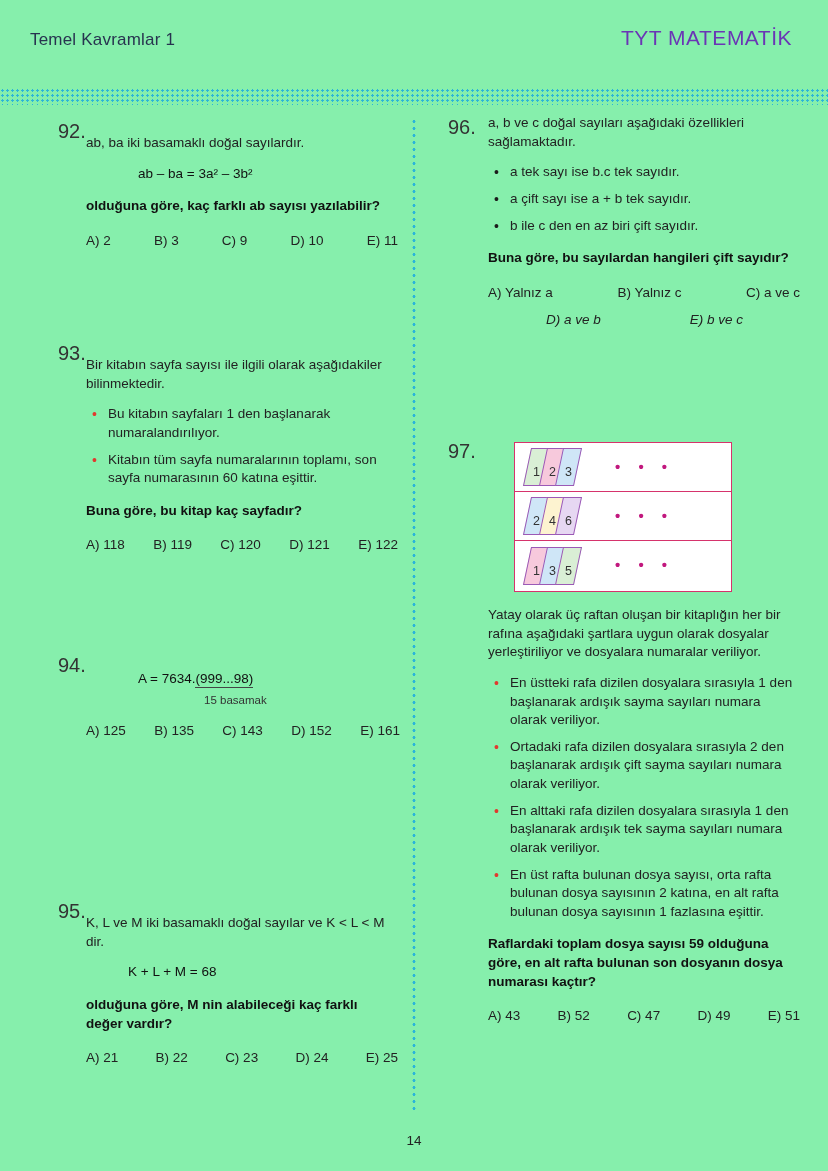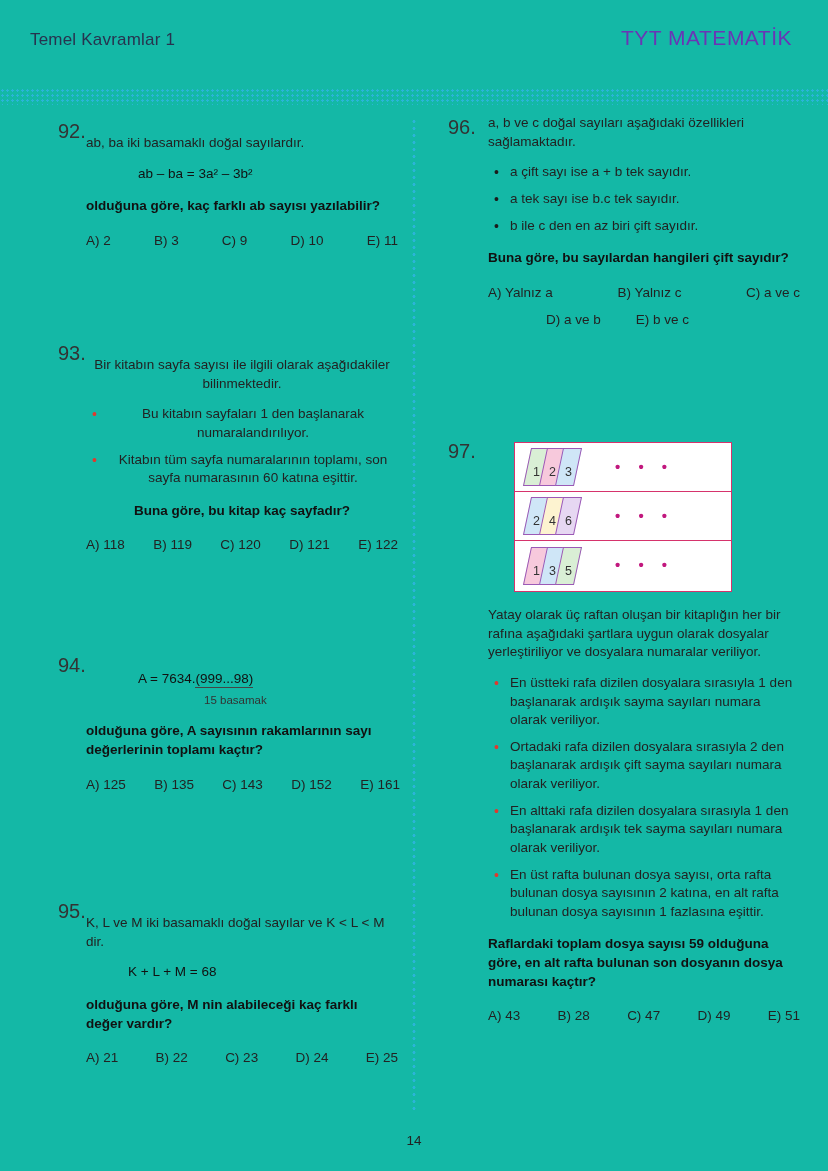--- a/index.html
+++ b/index.html
@@ -1,18 +1,18 @@
 <!DOCTYPE html>
 <html><head>
 <meta charset="utf-8">
 <style>
   * { margin:0; padding:0; box-sizing:border-box; }
   html,body { background:#ffffff; }
   .page {
-    position:relative; width:828px; height:1171px; background:#14b8a6;
+    position:relative; width:828px; height:1171px; background:#86efac;
     font-family:"Liberation Sans", sans-serif; color:#222; overflow:hidden;
   }
   
   .hdr-left  { position:absolute; top:30px; left:30px; font-size:17px; font-weight:500;
                color:#27334f; letter-spacing:.2px; }
   .hdr-right { position:absolute; top:26px; right:36px; font-size:21px; font-weight:400;
                color:#6a35b5; letter-spacing:.5px;text-align:center; }
   .dotted-band {
     position:absolute; top:88px; left:0; width:828px; height:17px;
     background-image: radial-gradient(circle, #2bb5d8 1.2px, transparent 1.4px);
@@ -22,35 +22,35 @@
     position:absolute; top:118px; left:412px; width:4px; height:995px;
     background-image: radial-gradient(circle, #2bb5d8 1.4px, transparent 1.6px);
     background-size:4px 7px; background-position:center top; background-repeat:repeat-y;
   }
   
   .q { position:absolute; font-size:13.5px; line-height:1.38; }
   .qnum { position:absolute; left:0; top:0; font-size:20px; color:#333; }
   .qbody { margin-left:28px; }
   .col-r .qbody { margin-left:40px; }
   #q92 { top:118px; left:58px; width:340px; }
-  #q93 { top:340px; left:58px; width:340px;text-align:center; }
+  #q93 { top:340px; left:58px; width:340px; }
   #q94 { top:652px; left:58px; width:342px; }
   #q95 { top:898px; left:58px; width:340px; }
   #q96 { top:114px; left:448px; width:352px; }
   #q97 { top:438px; left:448px; width:352px; }
 
   .intro { margin-bottom:12px; }
   .intro.gap-top { margin-top:16px; }
   .formula { margin:4px 0 14px 52px; color:#111; }
   .formula .braced { border-bottom:1px solid #444; padding-bottom:1px;margin-top:8px; }
   .brace-label { font-size:11.5px; color:#333; margin:-10px 0 14px 118px; }
   .stem { font-weight:bold; color:#111; margin-bottom:16px; }
   .options { display:flex; justify-content:space-between; margin-top:4px; }
   .options .opt { white-space:nowrap; }
-  .options.row2 { justify-content:flex-start; gap:35px; margin-left:58px; margin-top:9px; }
+  .options.row2 { justify-content:flex-start; gap:89px; margin-left:58px; margin-top:9px;font-style:italic; }
 
   ul.blist { list-style:none; margin:0 0 14px 6px; }
   ul.blist li { position:relative; padding-left:16px; margin-bottom:8px; }
   ul.blist li::before { content:"•"; position:absolute; left:0; top:0; font-size:14px; }
   ul.blist.red li::before   { color:#e0392e; }
   ul.blist.black li::before { color:#1b1b1b; }
 
   
   .shelf-box {
     width:218px; height:150px; margin:4px 0 14px 26px;
@@ -118,21 +118,20 @@
         <span class="opt">E) 122</span>
       </div>
     </div>
   </div>
 
   <div class="q" id="q94">
     <div class="qnum">94.</div>
     <div class="qbody">
       <p class="formula" style="margin-top:18px;"><span>A = 7634.</span><span class="braced">(999...98)</span></p>
       <p class="brace-label">15 basamak</p>
-      <p class="stem">olduğuna göre, A sayısının rakamlarının sayı değerlerinin toplamı kaçtır?</p>
       <div class="options">
         <span class="opt">A) 125</span>
         <span class="opt">B) 135</span>
         <span class="opt">C) 143</span>
         <span class="opt">D) 152</span>
         <span class="opt">E) 161</span>
       </div>
     </div>
   </div>
 
@@ -150,22 +149,22 @@
         <span class="opt">E) 25</span>
       </div>
     </div>
   </div>
 
   <div class="q col-r" id="q96">
     <div class="qnum">96.</div>
     <div class="qbody">
       <p class="intro">a, b ve c doğal sayıları aşağıdaki özellikleri sağlamaktadır.</p>
       <ul class="blist black">
+        <li><span>a tek sayı ise b.c tek sayıdır.</span></li>
         <li><span>a çift sayı ise a + b tek sayıdır.</span></li>
-        <li><span>a tek sayı ise b.c tek sayıdır.</span></li>
         <li><span>b ile c den en az biri çift sayıdır.</span></li>
       </ul>
       <p class="stem">Buna göre, bu sayılardan hangileri çift sayıdır?</p>
       <div class="options">
         <span class="opt">A) Yalnız a</span>
         <span class="opt">B) Yalnız c</span>
         <span class="opt">C) a ve c</span>
       </div>
       <div class="options row2">
         <span class="opt">D) a ve b</span>
@@ -226,21 +225,21 @@
       <p class="intro">Yatay olarak üç raftan oluşan bir kitaplığın her bir rafına aşağıdaki şartlara uygun olarak dosyalar yerleştiriliyor ve dosyalara numaralar veriliyor.</p>
       <ul class="blist red">
         <li><span>En üstteki rafa dizilen dosyalara sırasıyla 1 den başlanarak ardışık sayma sayıları numara olarak veriliyor.</span></li>
         <li><span>Ortadaki rafa dizilen dosyalara sırasıyla 2 den başlanarak ardışık çift sayma sayıları numara olarak veriliyor.</span></li>
         <li><span>En alttaki rafa dizilen dosyalara sırasıyla 1 den başlanarak ardışık tek sayma sayıları numara olarak veriliyor.</span></li>
         <li><span>En üst rafta bulunan dosya sayısı, orta rafta bulunan dosya sayısının 2 katına, en alt rafta bulunan dosya sayısının 1 fazlasına eşittir.</span></li>
       </ul>
       <p class="stem">Raflardaki toplam dosya sayısı 59 olduğuna göre, en alt rafta bulunan son dosyanın dosya numarası kaçtır?</p>
       <div class="options" style="max-width:320px;">
         <span class="opt">A) 43</span>
-        <span class="opt">B) 28</span>
+        <span class="opt">B) 52</span>
         <span class="opt">C) 47</span>
         <span class="opt">D) 49</span>
         <span class="opt">E) 51</span>
       </div>
     </div>
   </div>
 
   <div class="footer-page">14</div>
 </div>
 

